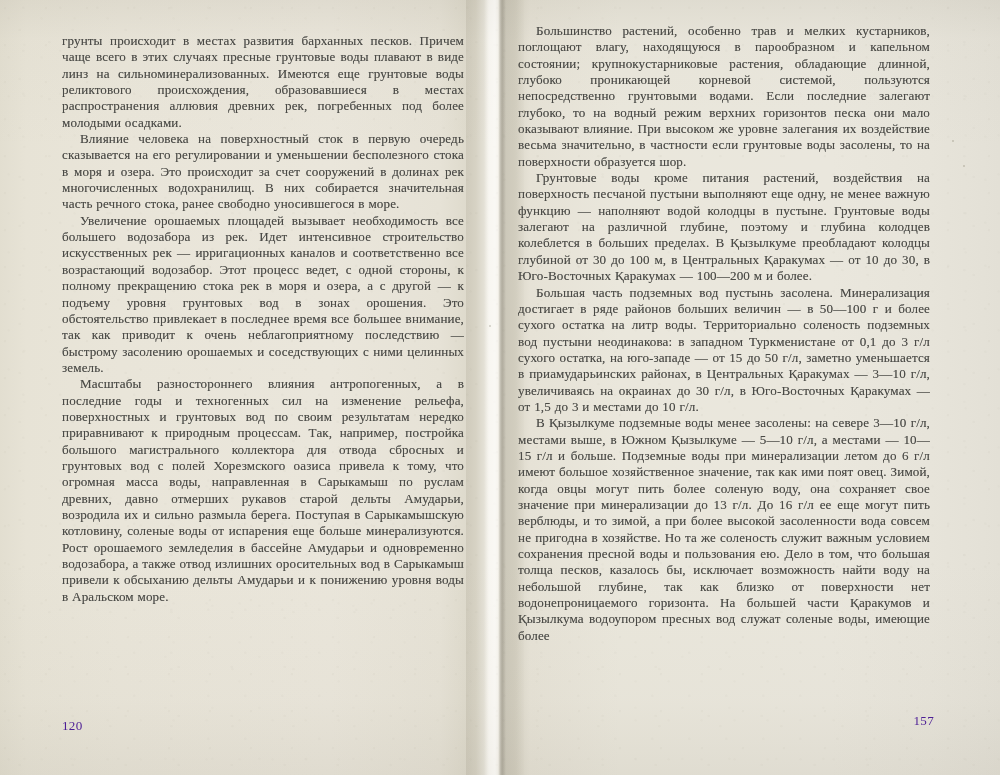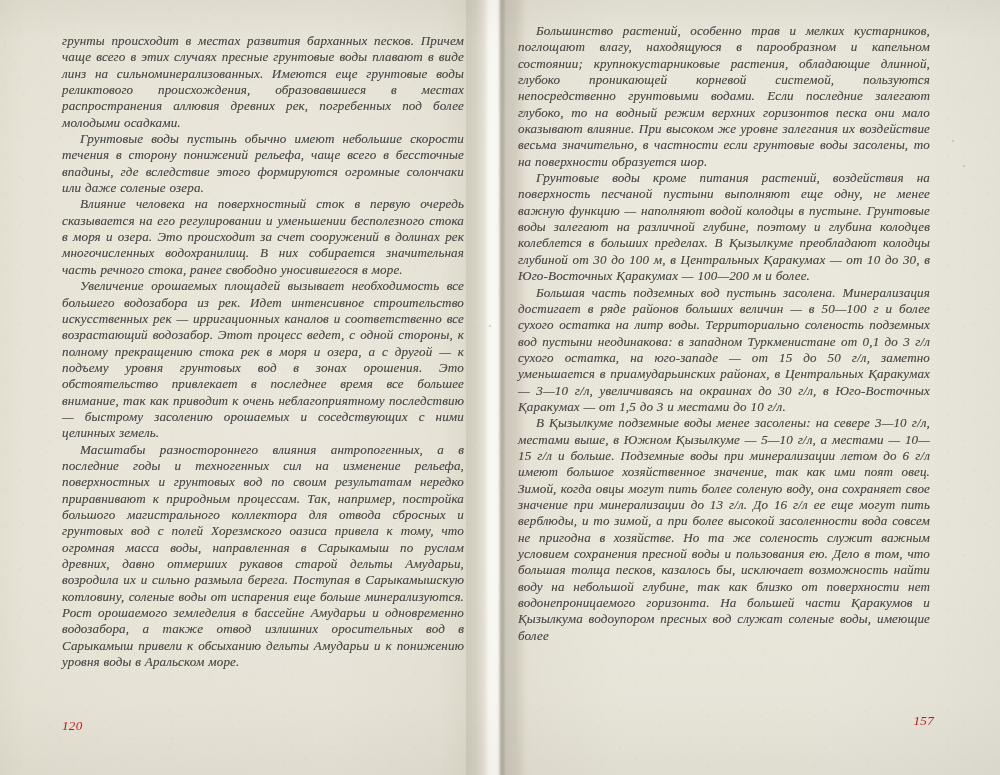--- a/index.html
+++ b/index.html
@@ -11,21 +11,20 @@
     font-family: "Liberation Serif", "DejaVu Serif", serif;
   }
 
   
   #scan {
     position: relative;
     width: 1000px;
     height: 775px;
     overflow: hidden;
     background: #e6e2d4;
-    font-style: italic;
   }
 
   
   .paper-base {
     position: absolute;
     inset: 0;
     background:
       linear-gradient(90deg,
         #e2ded0 0px,
         #e7e3d6 26px,
@@ -123,21 +122,21 @@
   .textblock p.no-indent { text-indent: 0; }
 
   
   .textblock p {
     text-shadow: 0 0 .35px rgba(74,74,70,.45);
   }
 
   .folio {
     position: absolute;
     font-size: 13.1px;
-    color: #b91c1c;
+    color: #4c1d95;
     letter-spacing: .3px;
   }
   .folio-left  { left: 62px;  top: 718px; }
   .folio-right { right: 66px; top: 713px; }
 
   
   .speck {
     position: absolute;
     border-radius: 50%;
     background: rgba(110,102,84,.30);
@@ -149,21 +148,20 @@
 
 <div id="scan">
 
   <div class="paper-base"></div>
   <div class="paper-grain"></div>
   <div class="paper-shade"></div>
 
   <div class="page page-left">
     <div class="textblock">
       <p class="no-indent">грунты происходит в местах развития барханных песков. Причем чаще всего в этих случаях пресные грунтовые воды плавают в виде линз на сильноминерализованных. Имеются еще грунтовые воды реликтового происхождения, образовавшиеся в местах распространения аллювия древних рек, погребенных под более молодыми осадками.</p>
-      <p>Грунтовые воды пустынь обычно имеют небольшие скорости течения в сторону понижений рельефа, чаще всего в бессточные впадины, где вследствие этого формируются огромные солончаки или даже соленые озера.</p>
       <p>Влияние человека на поверхностный сток в первую очередь сказывается на его регулировании и уменьшении бесполезного стока в моря и озера. Это происходит за счет сооружений в долинах рек многочисленных водохранилищ. В них собирается значительная часть речного стока, ранее свободно уносившегося в море.</p>
       <p>Увеличение орошаемых площадей вызывает необходимость все большего водозабора из рек. Идет интенсивное строительство искусственных рек — ирригационных каналов и соответственно все возрастающий водозабор. Этот процесс ведет, с одной стороны, к полному прекращению стока рек в моря и озера, а с другой — к подъему уровня грунтовых вод в зонах орошения. Это обстоятельство привлекает в последнее время все большее внимание, так как приводит к очень неблагоприятному последствию — быстрому засолению орошаемых и соседствующих с ними целинных земель.</p>
       <p>Масштабы разностороннего влияния антропогенных, а в последние годы и техногенных сил на изменение рельефа, поверхностных и грунтовых вод по своим результатам нередко приравнивают к природным процессам. Так, например, постройка большого магистрального коллектора для отвода сбросных и грунтовых вод с полей Хорезмского оазиса привела к тому, что огромная масса воды, направленная в Сарыкамыш по руслам древних, давно отмерших рукавов старой дельты Амударьи, возродила их и сильно размыла берега. Поступая в Сарыкамышскую котловину, соленые воды от испарения еще больше минерализуются. Рост орошаемого земледелия в бассейне Амударьи и одновременно водозабора, а также отвод излишних оросительных вод в Сарыкамыш привели к обсыханию дельты Амударьи и к понижению уровня воды в Аральском море.</p>
     </div>
     <div class="folio folio-left">120</div>
   </div>
 
   <div class="page page-right">
     <div class="textblock">
       <p>Большинство растений, особенно трав и мелких кустарников, поглощают влагу, находящуюся в парообразном и капельном состоянии; крупнокустарниковые растения, обладающие длинной, глубоко проникающей корневой системой, пользуются непосредственно грунтовыми водами. Если последние залегают глубоко, то на водный режим верхних горизонтов песка они мало оказывают влияние. При высоком же уровне залегания их воздействие весьма значительно, в частности если грунтовые воды засолены, то на поверхности образуется шор.</p>

